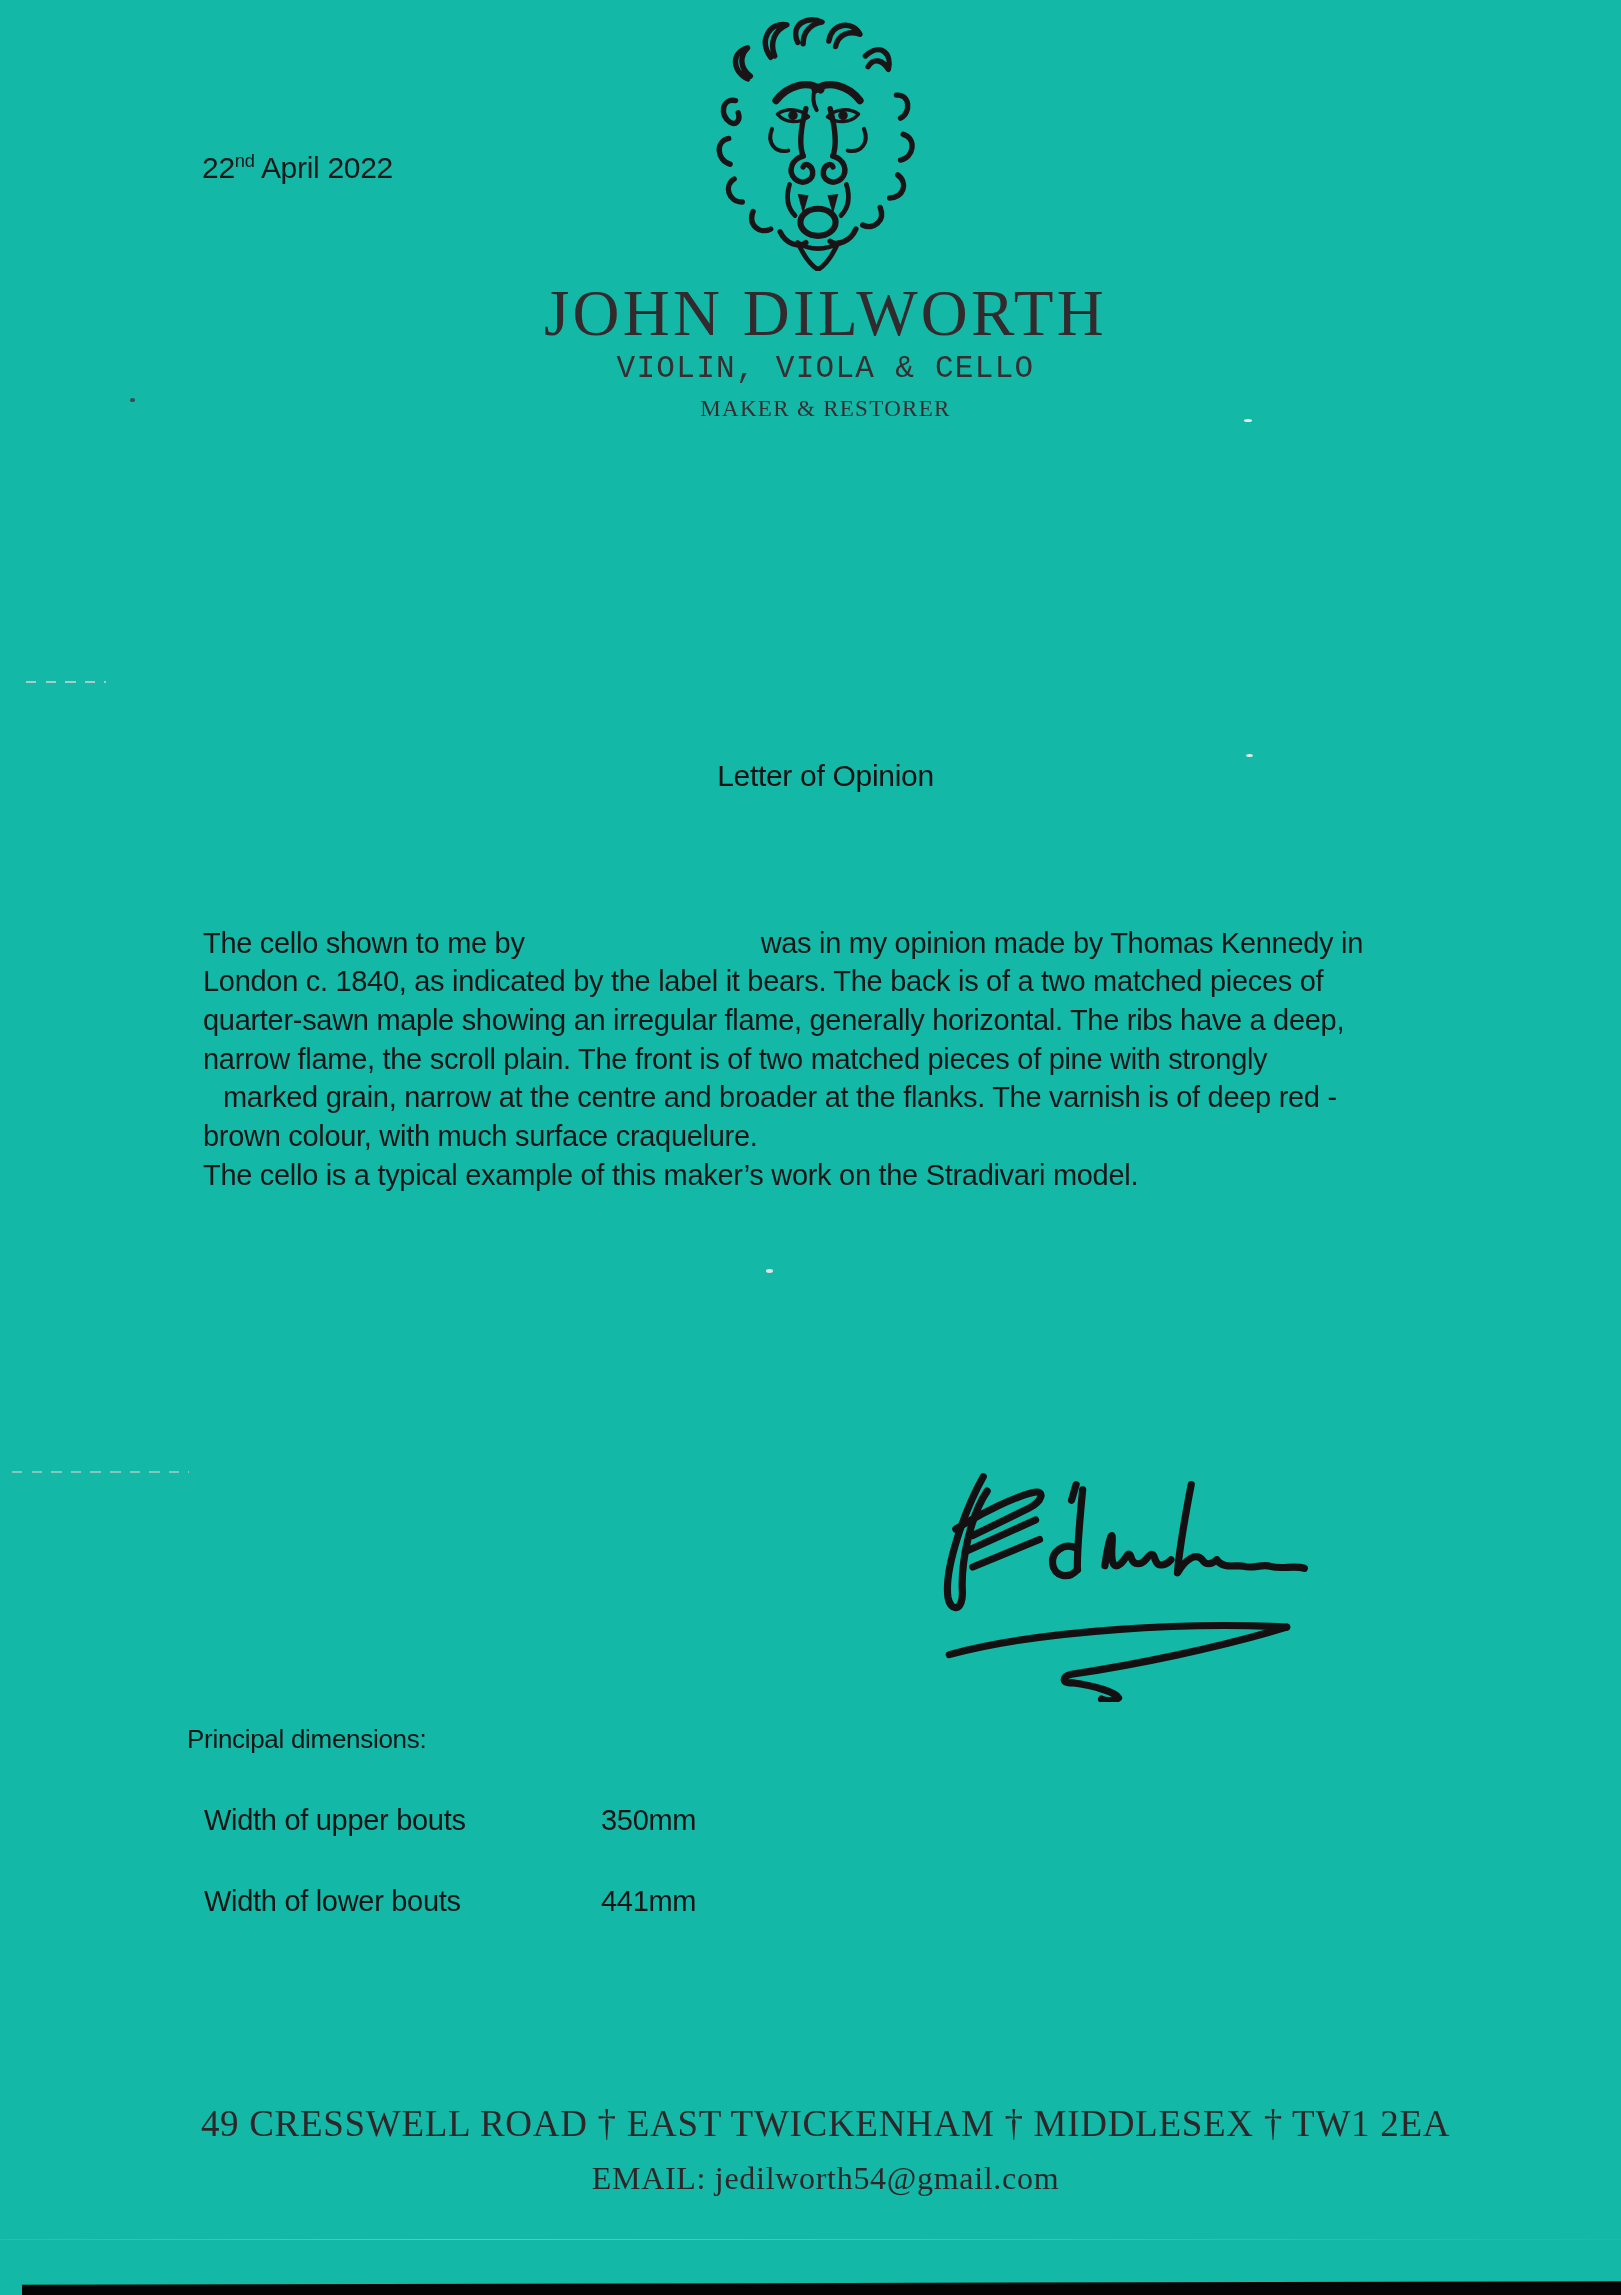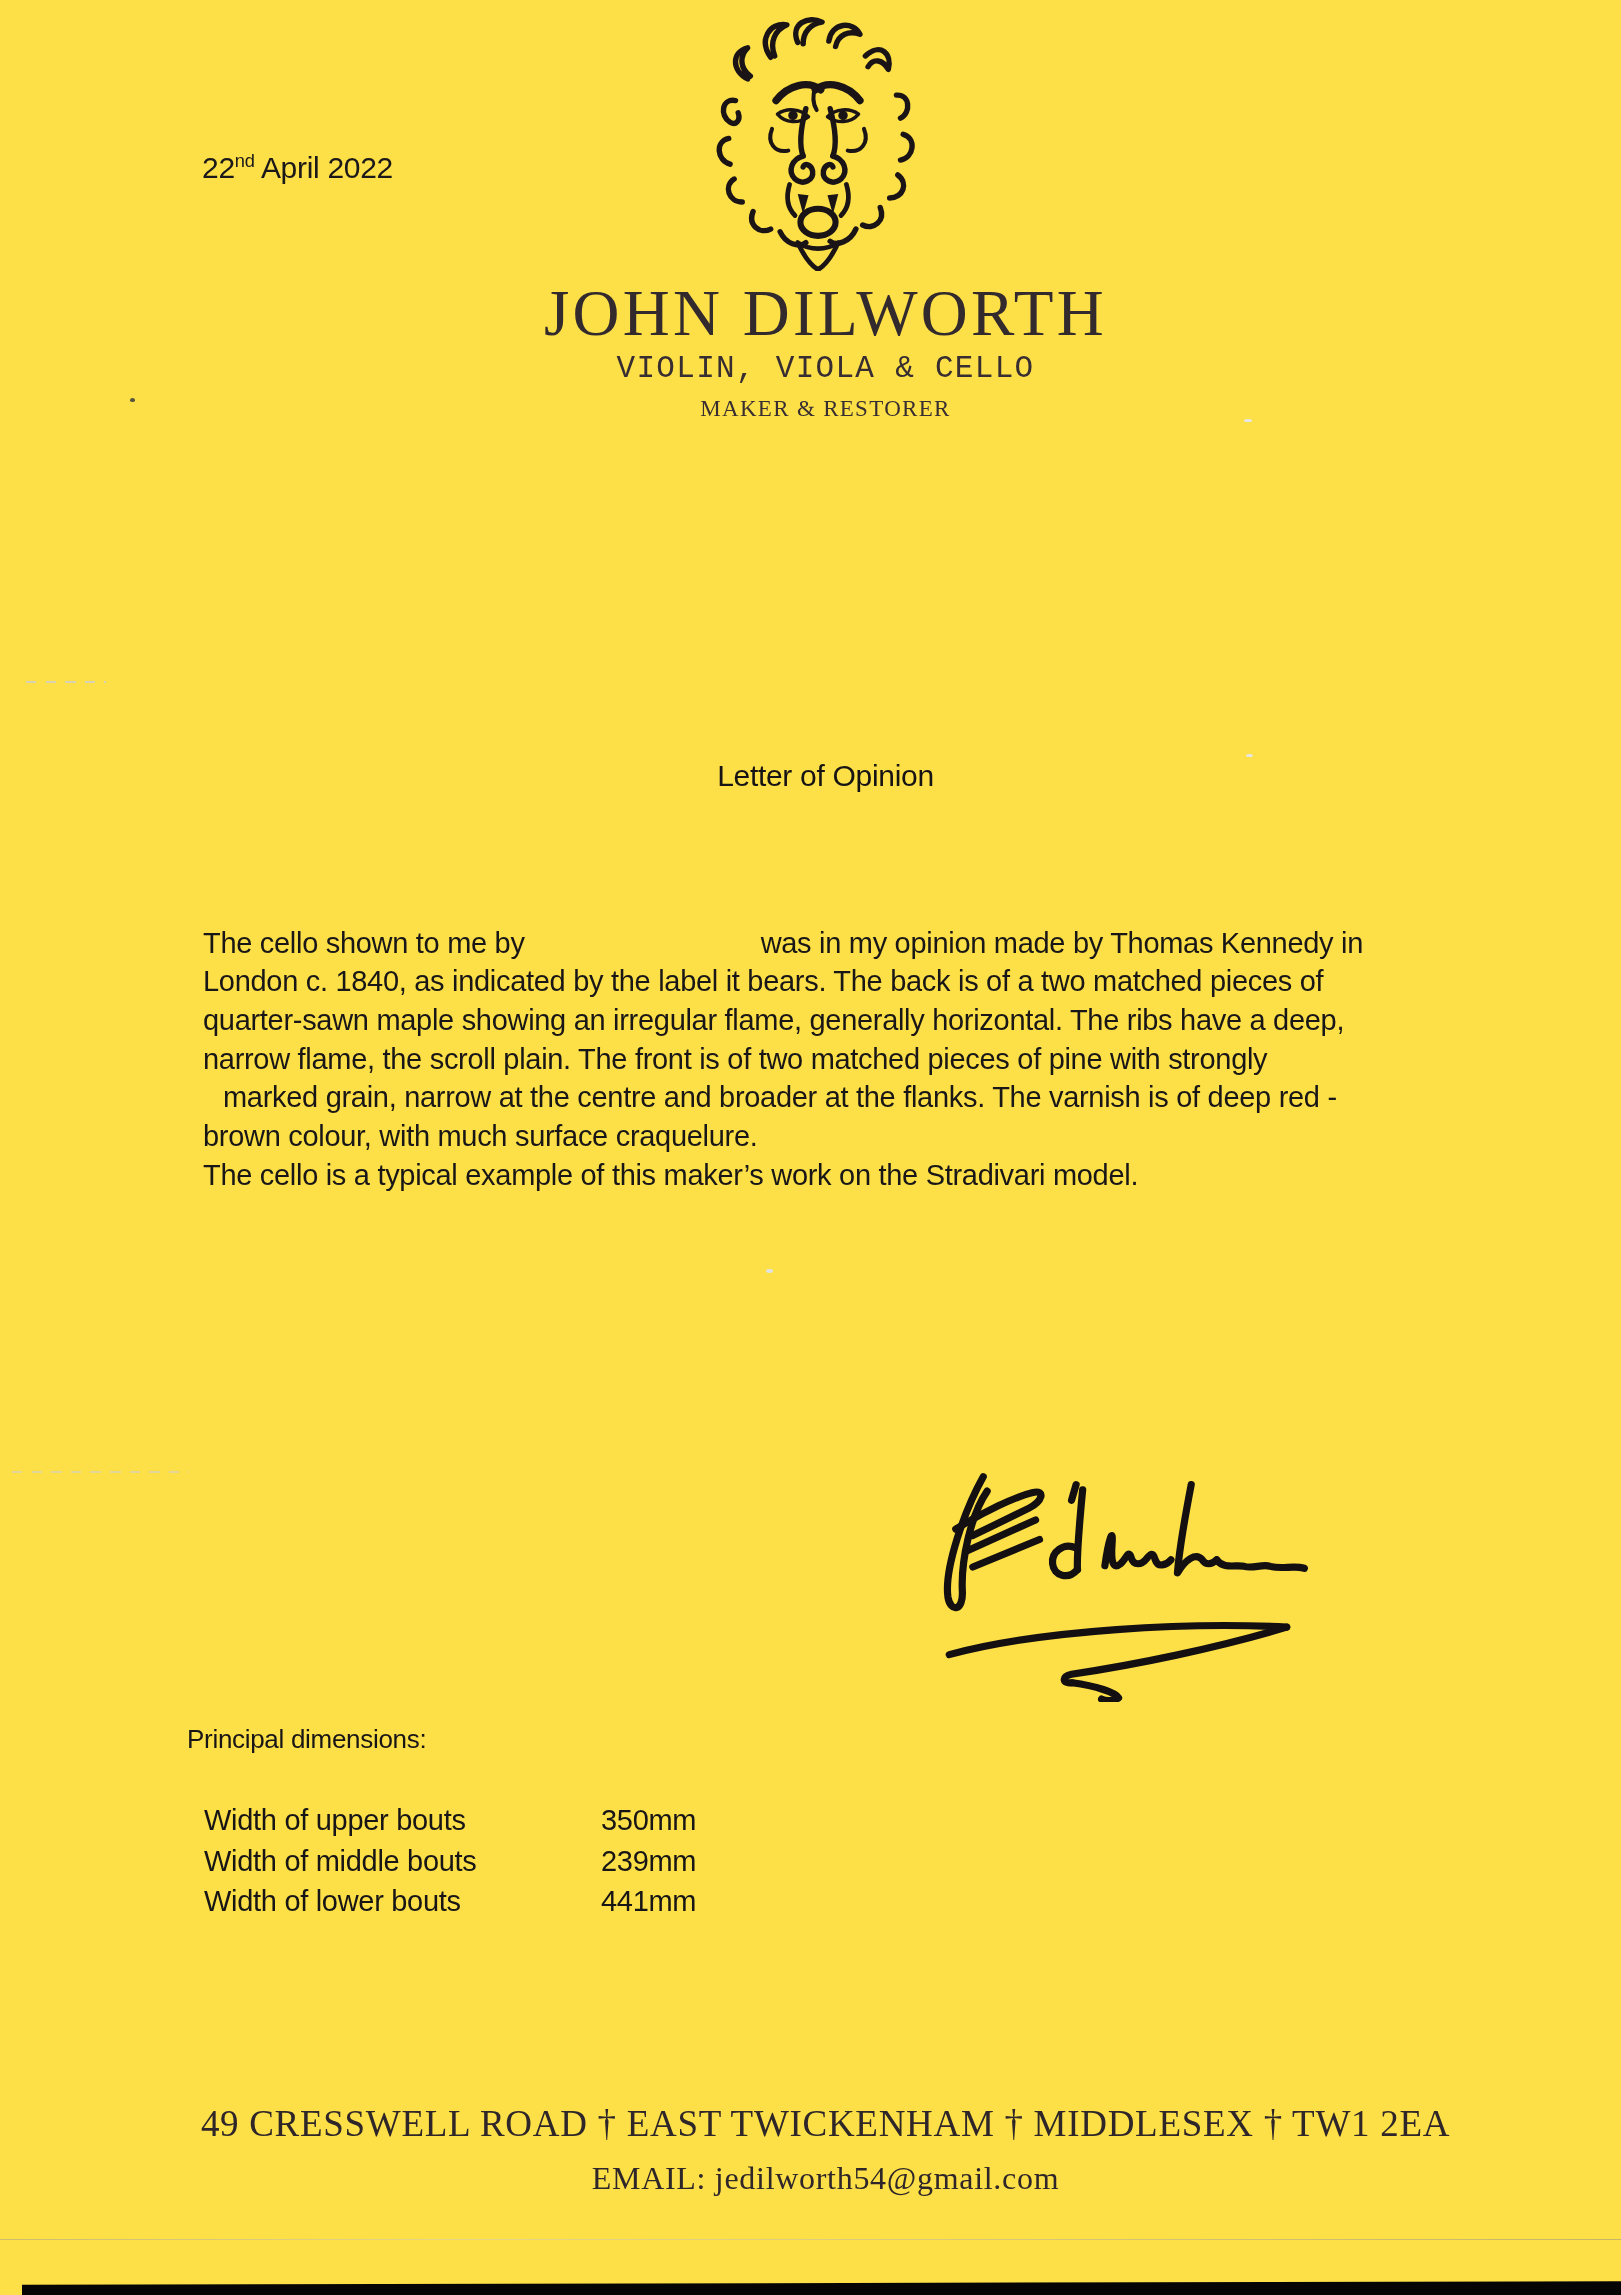--- a/index.html
+++ b/index.html
@@ -1,19 +1,19 @@
 <!DOCTYPE html>
 <html style="font-size:10.5px"><head>
 <meta charset="utf-8">
 <style>
   html,body{margin:0;padding:0;background:#e8e8e8;}
   .page{
     position:relative;
     width:1622px;height:2295px;
-    background:#fde047;
+    background:#14b8a6;
     overflow:hidden;
     font-family:"Liberation Sans",sans-serif;
     color:#1a1718;
   }
   .abs{position:absolute;}
   .centered{position:absolute;left:29px;width:1593px;text-align:center;}
   
   .date{left:202px;top:151px;font-size:30px;letter-spacing:-0.3px;color:#1b181a;}
   .date sup{font-size:18.3px;vertical-align:super;line-height:0;}
   
@@ -149,24 +149,20 @@
       <path d="M248,331 C285,336 314,346 319,354 C312,359 300,360 293,356"></path>
     </svg>
   </div>
 
   <div class="abs dims-heading">Principal dimensions:</div>
 
   <div class="dim-row" style="top:1804px;">
     <span>Width of upper bouts</span>
     <span class="dim-value">350mm</span>
   </div>
-  <div class="dim-row" style="top:1845px;">
-    <span>Width of middle bouts</span>
-    <span class="dim-value">239mm</span>
-  </div>
   <div class="dim-row" style="top:1885px;">
     <span>Width of lower bouts</span>
     <span class="dim-value">441mm</span>
   </div>
 
   <div class="centered footer-address">49 CRESSWELL ROAD † EAST TWICKENHAM † MIDDLESEX † TW1 2EA</div>
   <div class="centered footer-email">
     <span>EMAIL:</span>
     <span>jedilworth54@gmail.com</span>
   </div>

